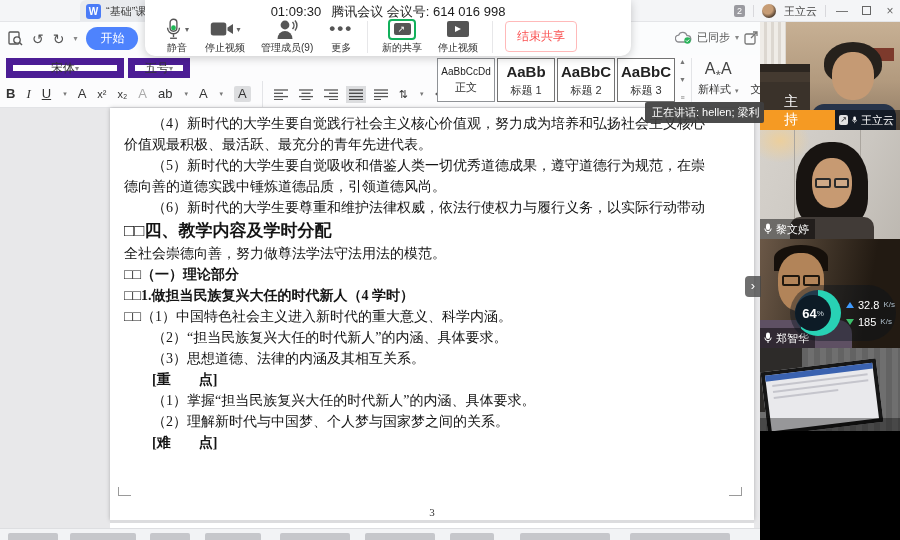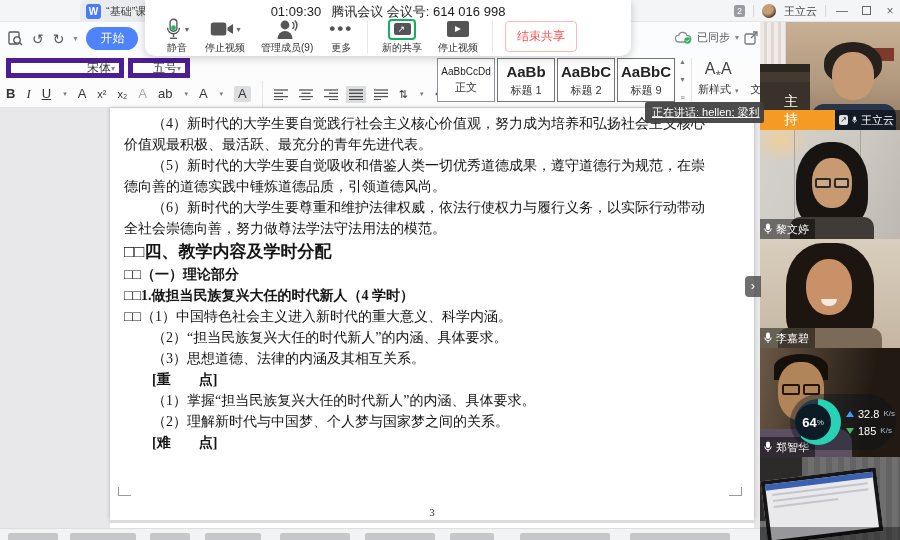--- a/index.html
+++ b/index.html
@@ -23,21 +23,21 @@
   .quickbar { position:absolute; left:0; top:22px; width:900px; height:33px; background:#fbfcfd; }
   .qb-left { position:absolute; left:8px; top:5px; display:flex; align-items:center; gap:9px; }
   .qicon { font-size:14px; color:#555; }
   .qcaret { font-size:8px; color:#888; }
   .start-pill { background:#4e83fd; color:#fff; font-size:12px; border-radius:12px; padding:3px 14px; }
   .qb-right { position:absolute; right:142px; top:8px; display:flex; align-items:center; gap:5px; }
   .sync-label { font-size:11px; color:#555; }
 
   .ribbon { position:absolute; left:0; top:55px; width:900px; height:53px; background:#fcfcfd; border-bottom:1px solid #e2e3e6; }
   .font-row { position:absolute; left:6px; top:3px; display:flex; gap:4px; }
-  .combo { border:5px solid #4c1d95; background:#fff; height:20px; display:flex; align-items:center; justify-content:flex-end; font-size:12px; color:#333; padding:0 4px; }
+  .combo { border:7px solid #4c1d95; background:#fff; height:20px; display:flex; align-items:center; justify-content:center; font-size:12px; color:#333; padding:0 4px; }
   .combo.fname { width:118px; } .combo.fsize { width:62px; }
   .fmt-row { position:absolute; left:6px; top:28px; display:flex; align-items:center; gap:11px; height:22px; }
   .fbtn { font-size:13px; color:#333; position:relative; line-height:14px; }
   .fbtn.boxed { background:#dcdddf; padding:1px 4px; border-radius:2px; }
   .fcaret { font-size:7px; color:#777; margin-left:1px; }
   .vdiv { width:1px; height:26px; background:#e3e4e7; }
   .alignicon { width:14px; height:11px; display:inline-block; }
   .alignicon.sel { outline:3px solid #dcdddf; background:#dcdddf; }
 
   .gallery { position:absolute; left:437px; top:3px; display:flex; align-items:flex-start; }
@@ -79,21 +79,21 @@
   .mbtn .icr { height:22px; display:flex; align-items:center; }
   .mbtn .ml { font-size:10px; color:#333; margin-top:1px; white-space:nowrap; }
   .mcaret { font-size:8px; color:#666; margin-left:3px; vertical-align:6px; }
   .mdiv { width:1px; height:32px; background:#e7e7e9; margin:0 6px; }
   .sharenew { width:28px; height:21px; border:2px solid #12b05b; border-radius:4px; display:flex; align-items:center; justify-content:center; }
   .monitor { width:17px; height:12px; background:#555; border-radius:2px; position:relative; }
   .monitor .arr { position:absolute; left:4px; top:1px; color:#fff; font-size:9px; line-height:10px; }
   .monitor .ply { position:absolute; left:6px; top:2.5px; width:0; height:0; border-left:6px solid #fff; border-top:3.5px solid transparent; border-bottom:3.5px solid transparent; }
   .endshare { margin-left:6px; border:1px solid #ffb9b9; color:#fa5151; background:#fff; font-size:12px; border-radius:4px; padding:6px 11px; white-space:nowrap; }
 
-  .toast { position:absolute; left:645px; top:102px; width:119px; height:21px; background:rgba(62,62,62,.93); color:#fff; font-size:11px; line-height:21px; padding-left:7px; white-space:nowrap; overflow:hidden; z-index:60; border-radius:2px;text-decoration:underline; }
+  .toast { position:absolute; left:645px; top:102px; width:119px; height:21px; background:rgba(62,62,62,.93); color:#fff; font-size:11px; line-height:21px; padding-left:7px; white-space:nowrap; overflow:hidden; z-index:60; border-radius:2px; }
 
   
   .vpanel { position:absolute; right:0; top:22px; width:140px; height:518px; background:#000; z-index:40; }
   .tile { position:relative; width:140px; overflow:hidden; background:#111; }
   .namebar { position:absolute; left:0; bottom:0; height:20px; background:rgba(0,0,0,.48); display:flex; align-items:center; padding:0 6px 0 4px; gap:4px; z-index:5; }
   .namebar .nm { color:#fff; font-size:11px; white-space:nowrap; }
   .hostbadge { height:20px; background:#f59a23; color:#fff; font-size:14px; display:flex; align-items:center; padding:0 24px; }
   .miniscreen { width:13px; height:10px; background:#e2e2e2; border-radius:2px; color:#333; font-size:8px; line-height:10px; text-align:center; }
   .collapse { position:absolute; left:745px; top:276px; width:16px; height:21px; background:rgba(70,70,70,.78); border-radius:4px 0 0 4px; color:#fff; font-size:13px; line-height:20px; text-align:center; z-index:45; }
 
@@ -304,21 +304,21 @@
       <div class="stylebox">
         <span class="prev big">AaBb</span>
         <span class="lab">标题 1</span>
       </div>
       <div class="stylebox">
         <span class="prev big">AaBbC</span>
         <span class="lab">标题 2</span>
       </div>
       <div class="stylebox">
         <span class="prev big">AaBbC</span>
-        <span class="lab">标题 9</span>
+        <span class="lab">标题 3</span>
       </div>
       <div class="gal-arrows">
         <span>▲</span>
         <span>▼</span>
         <span>≡</span>
       </div>
       <span class="vdiv" style="height:44px"></span>
       <div class="rib-tool">
         <span class="ic">A<span style="font-size:10px">⁎</span>A</span>
         <span class="lb"><span>新样式</span> <span class="fcaret">▾</span></span>
@@ -337,22 +337,22 @@
   </div>
 
   <div class="docarea">
     <div class="page">
       <div class="pagetext">
         <div class="dline ind">（4）新时代的大学生要自觉践行社会主义核心价值观，努力成为培养和弘扬社会主义核心</div>
         <div class="dline">价值观最积极、最活跃、最充分的青年先进代表。</div>
         <div class="dline ind">（5）新时代的大学生要自觉吸收和借鉴人类一切优秀道德成果，遵守道德行为规范，在崇</div>
         <div class="dline">德向善的道德实践中锤炼道德品质，引领道德风尚。</div>
         <div class="dline ind">（6）新时代的大学生要尊重和维护法律权威，依法行使权力与履行义务，以实际行动带动</div>
+        <div class="dline h1">□□四、教学内容及学时分配</div>
         <div class="dline">全社会崇德向善，努力做尊法学法守法用法的模范。</div>
-        <div class="dline h1">□□四、教学内容及学时分配</div>
         <div class="dline b">□□（一）理论部分</div>
         <div class="dline b">□□1.做担当民族复兴大任的时代新人（4 学时）</div>
         <div class="dline">□□（1）中国特色社会主义进入新时代的重大意义、科学内涵。</div>
         <div class="dline ind">（2）“担当民族复兴大任的时代新人”的内涵、具体要求。</div>
         <div class="dline ind">（3）思想道德、法律的内涵及其相互关系。</div>
         <div class="dline ind b">[重　　点]</div>
         <div class="dline ind">（1）掌握“担当民族复兴大任的时代新人”的内涵、具体要求。</div>
         <div class="dline ind">（2）理解新时代与中国梦、个人梦与国家梦之间的关系。</div>
         <div class="dline ind b">[难　　点]</div>
       </div>
@@ -481,34 +481,20 @@
       <div class="namebar">
         <svg width="8" height="12" viewBox="0 0 8 12">
             <rect x="2" y="0.5" width="4" height="6.5" rx="2" fill="#fff"></rect>
             <path d="M0.8 5.5 a3.2 3.2 0 0 0 6.4 0" stroke="#fff" fill="none"></path>
             <line x1="4" y1="9" x2="4" y2="11" stroke="#fff"></line>
           </svg>
         <span class="nm">黎文婷</span>
       </div>
     </div>
 
-    <div class="tile t3">
-      <div class="hair"></div>
-      <div class="face"></div>
-      <div class="smile"></div>
-      <div class="body"></div>
-      <div class="namebar">
-        <svg width="8" height="12" viewBox="0 0 8 12">
-            <rect x="2" y="0.5" width="4" height="6.5" rx="2" fill="#fff"></rect>
-            <path d="M0.8 5.5 a3.2 3.2 0 0 0 6.4 0" stroke="#fff" fill="none"></path>
-            <line x1="4" y1="9" x2="4" y2="11" stroke="#fff"></line>
-          </svg>
-        <span class="nm">李嘉碧</span>
-      </div>
-    </div>
 
     <div class="tile t4">
       <div class="hair"></div>
       <div class="face"></div>
       <div class="gl">
           <i></i>
           <i></i>
         </div>
       <div class="body"></div>
       <div class="stats">

